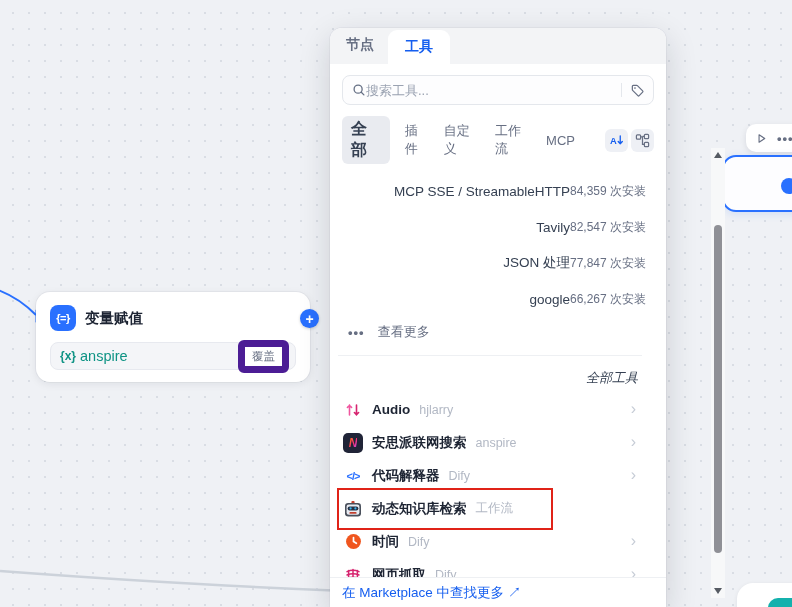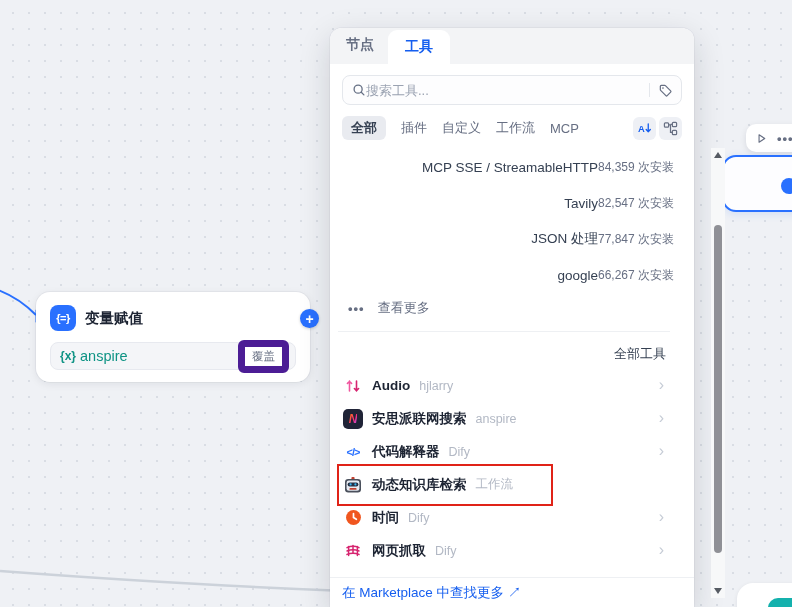--- a/index.html
+++ b/index.html
@@ -67,21 +67,21 @@
     position:absolute; left:737px; top:583px; width:80px; height:40px; z-index:1;
     background:#fff; border-radius:16px; box-shadow:0 1px 4px rgba(16,24,40,.08);
   }
   .br-accent {
     position:absolute; left:768px; top:598px; width:50px; height:30px; z-index:1;
     background:#14b1ad; border-radius:10px;
   }
 
   
   .panel {
-    position:absolute; left:330px; top:28px; width:364px; height:579px; z-index:3;
+    position:absolute; left:330px; top:28px; width:336px; height:579px; z-index:3;
     background:#fff; border-radius:12px 12px 0 0;
     box-shadow:0 10px 32px rgba(16,24,40,.16), 0 0 0 1px rgba(16,24,40,.04);
   }
   .tabs-bar {
     height:36px; background:#f3f4f6; border-radius:12px 12px 0 0;
     display:flex; align-items:flex-end; padding-left:14px;
   }
   .tab-inactive {
     font-size:14px; font-weight:600; color:#676f83; padding:0 12px 10px 2px;
   }
@@ -96,39 +96,39 @@
   }
   .search-box input {
     border:none; outline:none; background:transparent; flex:1; margin-left:0;
     font-size:13px; color:#404040; font-family:"Liberation Sans", sans-serif;
   }
   .search-box input::placeholder { color:#9aa2b1; }
   .search-div { width:1px; height:14px; background:#e4e7ec; margin-right:8px; }
   .filter-row { display:flex; align-items:center; padding:11px 12px 9px 12px; gap:15px; }
   .chip-active {
     background:#e9ebf0; border-radius:6px; padding:3px 9px;
-    font-size:13px; font-weight:600; color:#354052;
+    font-size:16px; font-weight:600; color:#354052;
   }
   .chip { font-size:13px; font-weight:500; color:#676f83; }
   .filter-spacer { flex:1; }
   .icon-group { display:flex; gap:3px; }
   .icon-btn {
     width:23px; height:23px; border-radius:6px; background:#eef0f5;
     display:flex; align-items:center; justify-content:center;
   }
 
   .list-area { position:relative; padding-right:16px;text-align:right; }
   .f-row { height:36px; display:flex; align-items:center; padding:0 4px 0 48px; }
   .f-name { flex:1; font-size:13.5px; color:#354052; }
   .f-count { font-size:12px; color:#676f83; }
   .see-more { height:30px; display:flex; align-items:center; padding-left:18px; color:#676f83; }
   .see-dots { font-size:13px; font-weight:700; letter-spacing:1px; margin-right:13px; }
   .see-label { font-size:13px; }
   .divider { height:1px; background:#eef0f3; margin:8px 8px 0 8px; }
-  .section-label { padding:13px 12px 6px 0; font-size:13px; color:#354052; }
+  .section-label { padding:13px 12px 6px 0; font-size:13px; color:#354052;font-style:italic; }
 
   .t-row { position:relative; height:33px; display:flex; align-items:center; gap:9px; padding:0 14px 0 13px; }
   .t-icon { width:20px; height:20px; display:flex; align-items:center; justify-content:center; flex:none; }
   .t-name { font-size:13.5px; font-weight:600; color:#1d2433; white-space:nowrap; }
   .t-prov { font-size:12.5px; color:#b2b8c4; white-space:nowrap; }
   .t-chev { margin-left:auto; color:#c6ccd6; font-size:16px; line-height:1; padding-bottom:2px; }
   .code-glyph { color:#2970ff; font-weight:700; font-size:11px; letter-spacing:-1px; }
   .anspire-box {
     width:20px; height:20px; border-radius:5px; background:#202437;
     display:flex; align-items:center; justify-content:center;

